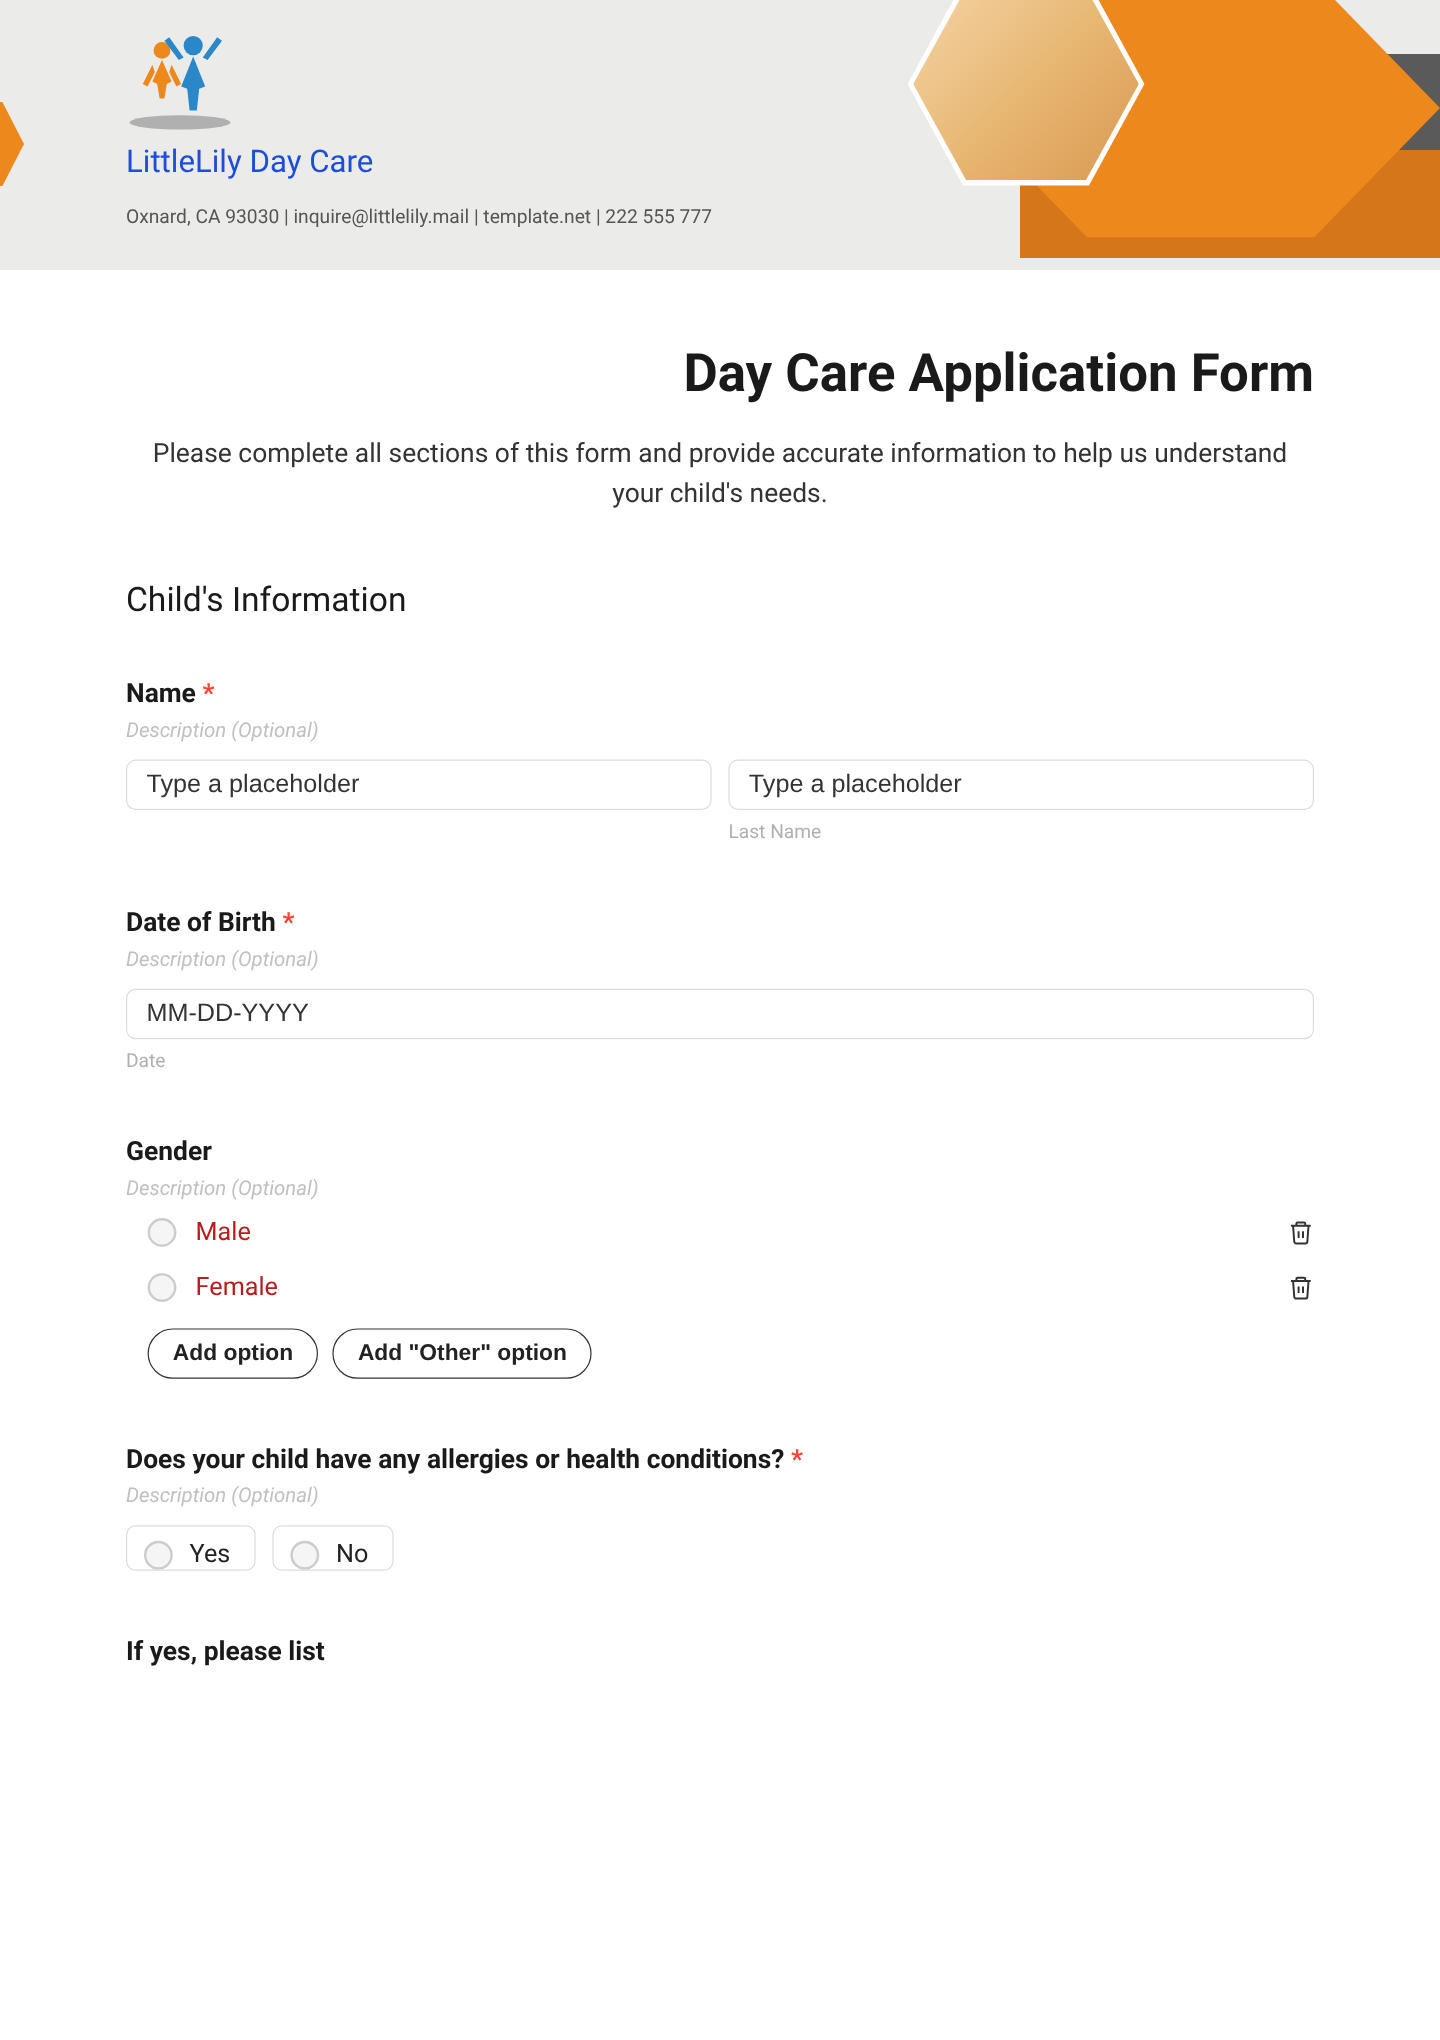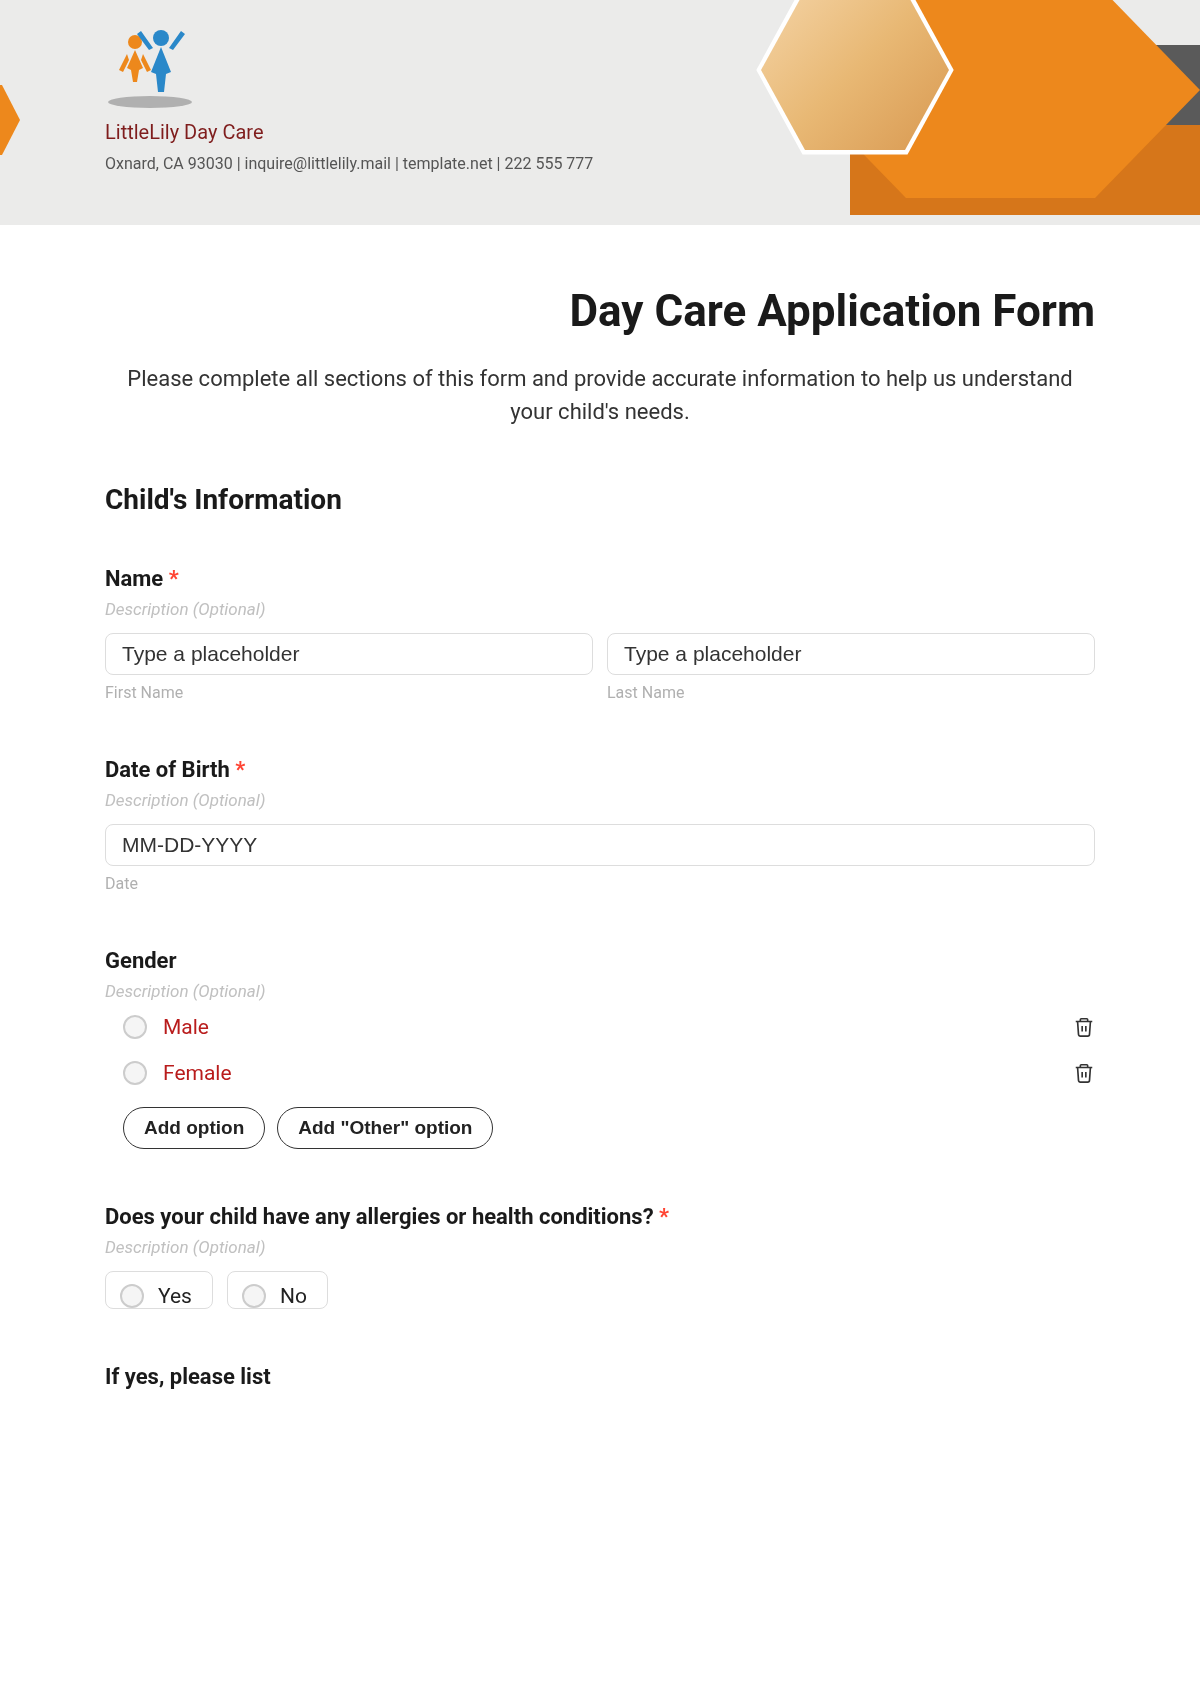--- a/index.html
+++ b/index.html
@@ -21,24 +21,24 @@
       left: 105px;
       top: 30px;
     }
     .logo-graphic {
       width: 90px;
       height: 80px;
       position: relative;
       margin-bottom: 10px;
     }
     .company-name {
-      color: #7f1d1d;
-      font-size: 20px;
+      color: #1d4ed8;
+      font-size: 26px;
       font-weight: 400;
-      margin-bottom: 10px;
+      margin-bottom: 21px;
     }
     .company-info {
       color: #555;
       font-size: 16px;
     }
     .left-shape {
       position: absolute;
       left: -40px;
       top: 85px;
       width: 60px;
@@ -110,21 +110,21 @@
     .form-subtitle {
       text-align: center;
       font-size: 22px;
       color: #333;
       margin-bottom: 55px;
       line-height: 1.5;
       padding: 0 10px;
     }
     .section-title {
       font-size: 28px;
-      font-weight: 700;
+      font-weight: 400;
       color: #1a1a1a;
       margin-bottom: 50px;
     }
     .field-group {
       margin-bottom: 55px;
     }
     .field-label {
       font-size: 22px;
       font-weight: 700;
       color: #1a1a1a;
@@ -265,21 +265,20 @@
 
   <div class="field-group">
     <div class="field-label">
       <span>Name</span>
       <span class="required-star">*</span>
     </div>
     <div class="field-description">Description (Optional)</div>
     <div class="input-row">
       <div class="input-col">
         <input class="text-input" placeholder="Type a placeholder" style="">
-        <div class="sub-label">First Name</div>
       </div>
       <div class="input-col">
         <input class="text-input" placeholder="Type a placeholder" style="">
         <div class="sub-label">Last Name</div>
       </div>
     </div>
   </div>
 
   <div class="field-group">
     <div class="field-label">

